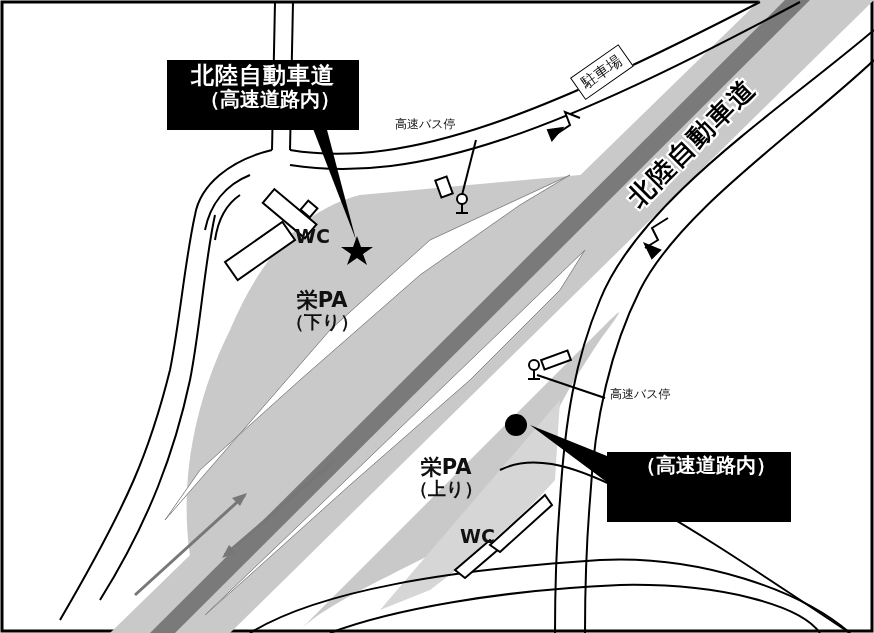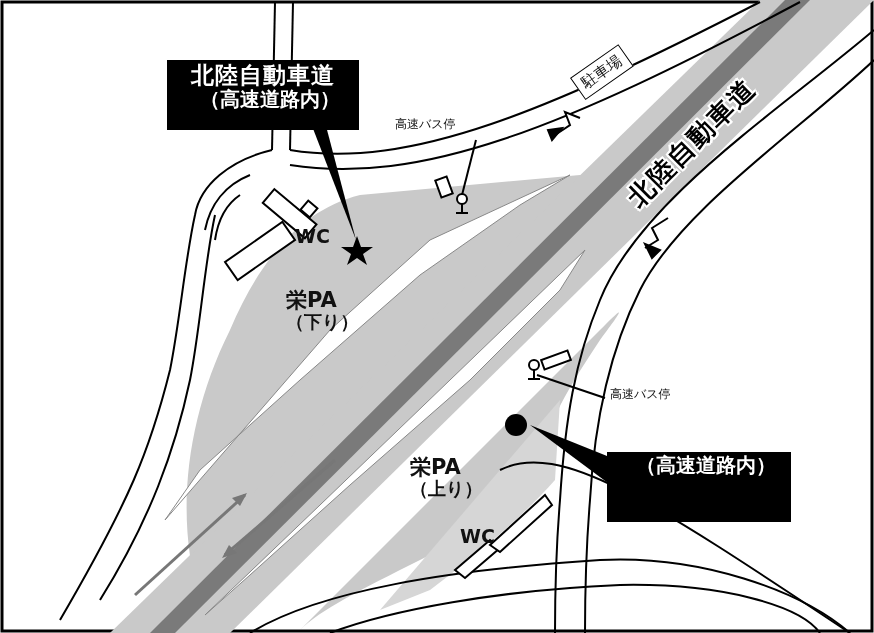--- a/index.html
+++ b/index.html
@@ -1,21 +1,21 @@
 <!DOCTYPE html>
 <html><head>
 <meta charset="utf-8">
 <style>
   html,body{margin:0;padding:0;background:#fff;}
   #map{position:relative;width:874px;height:633px;overflow:hidden;background:#fff;font-family:"DejaVu Sans","Liberation Sans",sans-serif;}
   svg{position:absolute;left:0;top:0;}
   .callout{position:absolute;background:#000;color:#fff;font-weight:bold;text-align:center;line-height:1.15;}
   .callout .l1{font-size:23px;display:block;letter-spacing:1px;}
   .callout .l2{font-size:20px;display:block;padding-left:14px;}
-  .pa{position:absolute;font-weight:bold;font-size:21px;line-height:1.15;color:#111;}
+  .pa{position:absolute;font-weight:bold;text-align:center;font-size:21px;line-height:1.15;color:#111;}
   .pa .sub{font-size:18px;display:block;}
   .stop{position:absolute;font-size:12px;color:#111;}
   .wc{position:absolute;font-size:19px;font-weight:bold;color:#111;}
   .hwy{position:absolute;font-size:26px;font-weight:bold;color:#000;transform:rotate(-45deg);transform-origin:left top;
        text-shadow:-2px -2px 0 #fff,2px -2px 0 #fff,-2px 2px 0 #fff,2px 2px 0 #fff,0 2px 0 #fff,0 -2px 0 #fff,2px 0 0 #fff,-2px 0 0 #fff;letter-spacing:2px;}
   .park{position:absolute;font-size:15px;color:#111;border:1.5px solid #000;background:#fff;padding:3px 6px;transform:rotate(-35deg);transform-origin:left top;}
 </style>
 </head>
 <body>
 

